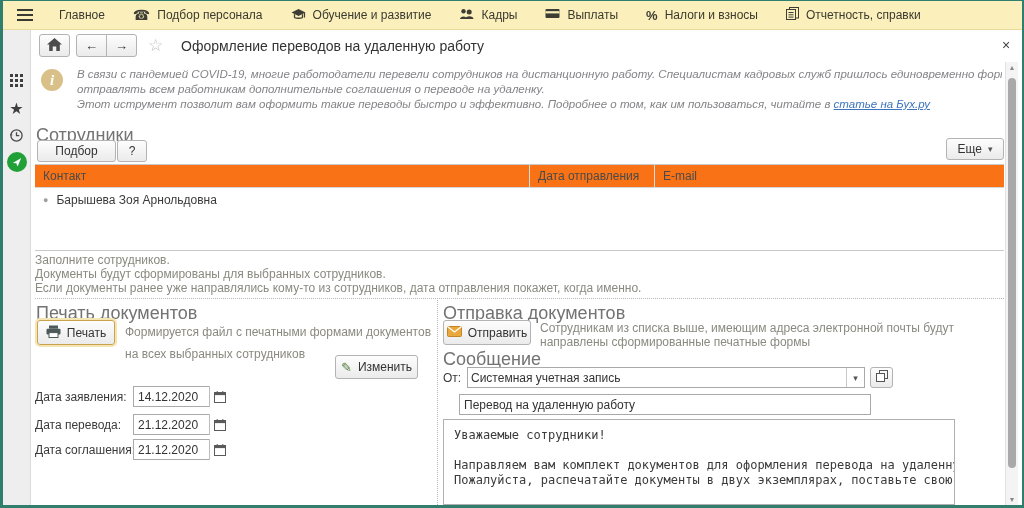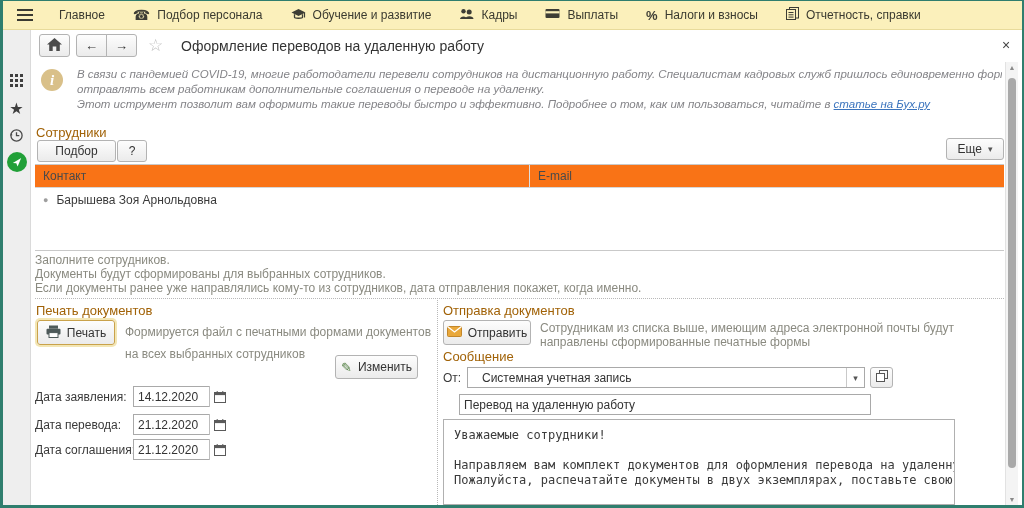--- a/index.html
+++ b/index.html
@@ -20,21 +20,21 @@
   .green-circle{width:20px;height:20px;border-radius:50%;background:#21a038;display:flex;align-items:center;justify-content:center;}
   
   .content{position:absolute;left:31px;top:30px;right:2px;bottom:3px;background:#fff;}
   .btn{display:inline-flex;align-items:center;justify-content:center;gap:6px;
        background:linear-gradient(#fdfdfd,#ebebeb);border:1px solid #b3b3b3;border-radius:3px;
        font-size:12px;color:#333;box-sizing:border-box;cursor:default;}
   .btn-primary{border:1px solid #c9a24b;box-shadow:0 0 0 2px #f3e6b4;}
   .nav-group .btn{border-radius:0;margin-left:-1px;}
   .nav-group .btn:first-child{border-radius:3px 0 0 3px;margin-left:0;}
   .nav-group .btn:last-child{border-radius:0 3px 3px 0;}
-  .green-h{color:#a16207;font-size:13px;}
+  .green-h{color:#737373;font-size:18px;}
   .hint{color:#8a8a80;font-size:12px;white-space:nowrap;}
   .banner-line{font-style:italic;color:#848488;font-size:11.5px;white-space:nowrap;overflow:hidden;}
   .link{color:#3b74bd;text-decoration:underline;cursor:pointer;}
   .field{background:#fff;border:1px solid #a9a9a9;box-sizing:border-box;font-size:12px;color:#333;
          font-family:"Liberation Sans",sans-serif;}
   input.field{padding:2px 4px;}
   .tbl{position:absolute;border-top:1px solid #c9c9c9;border-bottom:1px solid #c9c9c9;background:#fff;}
   .tbl-head{display:flex;height:22px;background:#f97316;border-bottom:1px solid #d6d6d6;align-items:center;color:#4a4a4a;}
   .tbl-head .c{box-sizing:border-box;padding:0 8px;height:100%;display:flex;align-items:center;}
   .c2,.c3{border-left:1px solid #dedede;}
@@ -184,20 +184,21 @@
     <div class="btn abs" style="left:6px;top:110px;width:79px;height:22px;">Подбор</div>
     <div class="btn abs" style="left:86px;top:110px;width:30px;height:22px;">?</div>
     <div class="btn abs" style="left:915px;top:108px;width:58px;height:22px;">
       <span>Еще</span>
       <span style="font-size:9px;color:#555;">▾</span>
     </div>
 
     <div class="tbl" style="left:4px;top:134px;width:969px;height:85px;">
       <div class="tbl-head">
         <div class="c c1" style="width:494px;">Контакт</div>
+        <div class="c c2" style="width:125px;">Дата отправления</div>
         <div class="c c3" style="flex:1;">E-mail</div>
       </div>
       <div class="tbl-row">
         <span style="font-size:9px;color:#9e9e9e;">●</span>
         <span>Барышева Зоя Арнольдовна</span>
       </div>
     </div>
 
     <div class="hint abs" style="left:4px;top:223px;">Заполните сотрудников.</div>
     <div class="hint abs" style="left:4px;top:237px;">Документы будут сформированы для выбранных сотрудников.</div>
@@ -268,21 +269,21 @@
             <path d="M0.5,0.5 L7.5,6 L14.5,0.5" fill="none" stroke="#ffffff" stroke-width="1.2"></path>
           </svg>
       </span>
       <span>Отправить</span>
     </div>
     <div class="hint abs" style="left:509px;top:291px;width:462px;white-space:normal;line-height:14px;">Сотрудникам из списка выше, имеющим адреса электронной почты будут направлены сформированные печатные формы</div>
 
     <div class="green-h abs" style="left:412px;top:319px;">Сообщение</div>
     <div class="abs" style="left:412px;top:341px;">От:</div>
     <div class="field abs" style="left:436px;top:337px;width:398px;height:21px;">
-      <span style="position:absolute;left:14px;top:3px;">Системная учетная запись</span>
+      <span style="position:absolute;left:3px;top:3px;">Системная учетная запись</span>
       <span class="dd-btn">▾</span>
     </div>
     <div class="btn abs" style="left:839px;top:337px;width:23px;height:21px;padding:0;">
       <span>
         <svg width="12" height="12" viewBox="0 0 12 12">
             <rect x="3.5" y="0.5" width="8" height="8" fill="none" stroke="#555"></rect>
             <rect x="0.5" y="3.5" width="8" height="8" fill="#fff" stroke="#555"></rect>
           </svg>
       </span>
     </div>

